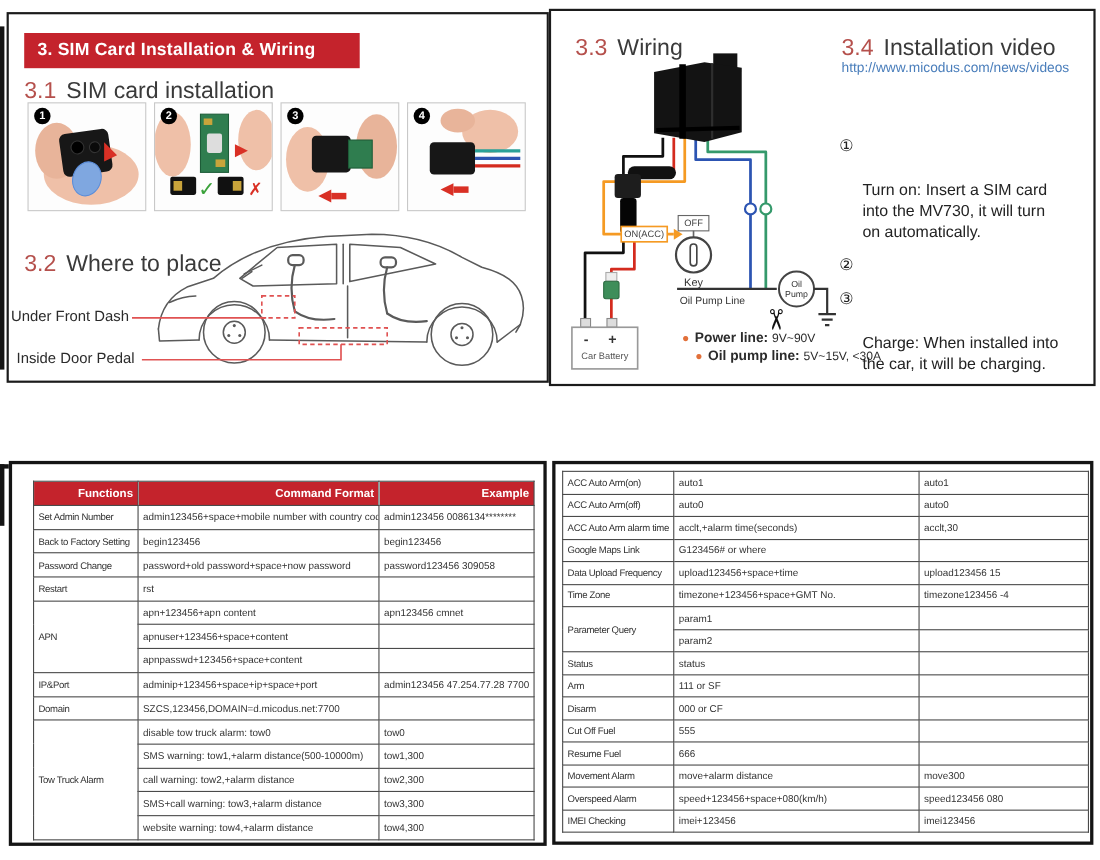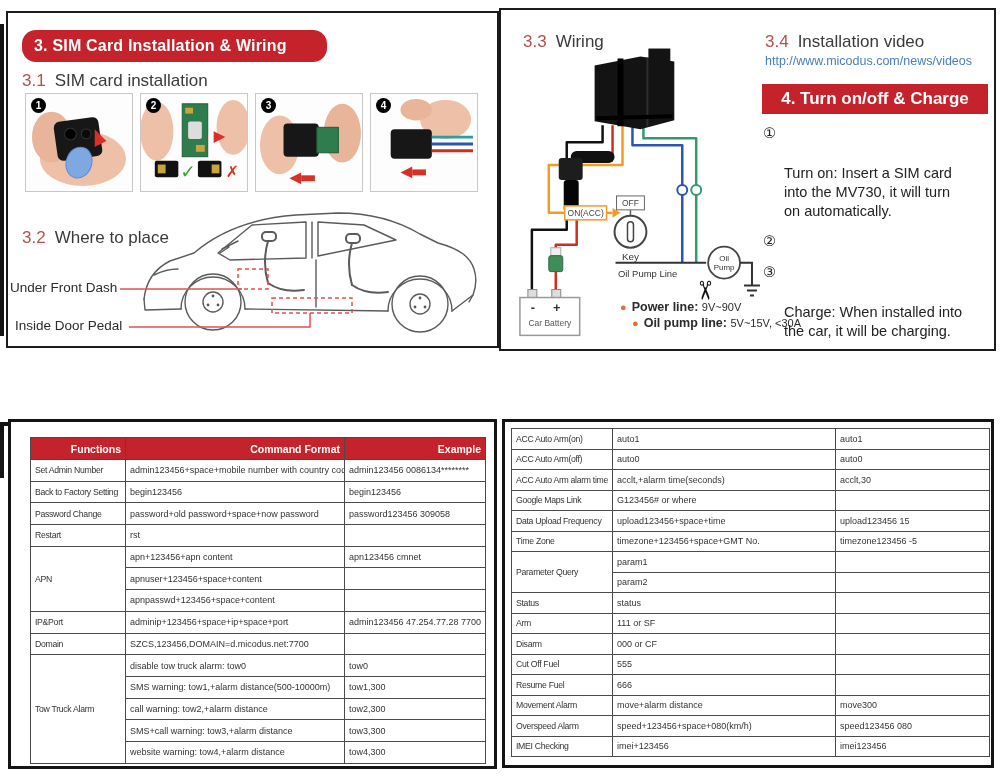--- a/index.html
+++ b/index.html
@@ -5,21 +5,21 @@
   html,body{margin:0;padding:0;background:#fff;}
   .page{position:relative;width:1000px;height:782px;background:#fff;overflow:hidden;
         font-family:"Liberation Sans","DejaVu Sans",sans-serif;color:#333;}
   .panel{position:absolute;background:#fff;box-sizing:border-box;}
   .panel.thin{border:2px solid #1b1b1b;}
   .panel.thick{border:3px solid #141414;}
   .edge-mark{position:absolute;background:#141414;}
   .banner{position:absolute;background:#C4232C;color:#fff;font-weight:bold;box-sizing:border-box;}
   .banner.b3{font-size:16px;line-height:32px;padding-left:12px;letter-spacing:.2px;}
   .banner.b4{font-size:17px;line-height:30px;text-align:center;}
-  .sec{position:absolute;font-size:17px;color:#3a3a3a;white-space:nowrap;}
+  .sec{position:absolute;font-size:21px;color:#3a3a3a;white-space:nowrap;}
   .sec .num{color:#B5504C;margin-right:9px;}
   .place-label{position:absolute;font-size:13.5px;color:#2b2b2b;white-space:nowrap;}
   .url{position:absolute;font-size:12.5px;color:#4A7EBB;text-decoration:none;white-space:nowrap;}
   .steps{position:absolute;width:230px;}
   .step{display:flex;gap:5px;font-size:14.5px;line-height:1.32;color:#222;margin-bottom:11px;}
   .step .snum{flex:0 0 16px;}
   .step .stext{white-space:pre-line;margin-top:40px;}
   .photo{position:relative;width:108px;height:99px;border:1px solid #c8c8c8;background:#fdfdfd;box-sizing:border-box;}
   .photo-row{position:absolute;display:flex;gap:7px;}
   .badge{position:absolute;left:5px;top:4px;width:15px;height:15px;border-radius:50%;background:#000;
@@ -44,21 +44,21 @@
 <body>
 
 <div class="page">
 
   <div class="edge-mark" style="left:0;top:24;width:4px;height:312px;top:24px;"></div>
   <div class="edge-mark" style="left:0;top:422px;width:4px;height:56px;"></div>
   <div class="edge-mark" style="left:0;top:422px;width:10px;height:4px;"></div>
 
   <section class="panel thin" style="left:6px;top:11px;width:493px;height:337px;">
 
-    <div class="banner b3" style="left:14px;top:17px;width:305px;height:32px;border-radius:14px;">3. SIM Card Installation &amp; Wiring</div>
+    <div class="banner b3" style="left:14px;top:17px;width:305px;height:32px;">3. SIM Card Installation &amp; Wiring</div>
 
     <div class="sec" style="left:14px;top:58px;">
       <span class="num">3.1</span><span>SIM card installation</span>
     </div>
 
     <div class="photo-row" style="left:17px;top:80px;">
 
       <div class="photo">
         <div class="badge">1</div>
         <svg class="abs-svg" viewBox="0 0 108 99">
@@ -253,21 +253,20 @@
     <div class="bullet-line" style="left:119px;top:306px;margin-left:12px;">
       <span class="dot">●</span><span class="blabel">Oil pump line:</span>
       <span class="bval">5V~15V, &lt;30A</span>
     </div>
 
     <div class="sec" style="left:264px;top:22px;">
       <span class="num">3.4</span><span>Installation video</span>
     </div>
     <a class="url" href="#" style="left:264px;top:44px;">http://www.micodus.com/news/videos</a>
 
-    <div class="banner b4" style="left:261px;top:74px;width:226px;height:30px;">4. Turn on/off &amp; Charge</div>
 
     <div class="steps" style="left:262px;top:114px;">
       <div class="step">
         <span class="snum">①</span>
         <span class="stext">Turn on: Insert a SIM card
 into the MV730, it will turn
 on automatically.</span>
       </div>
       <div class="step">
         <span class="snum">②</span>
@@ -392,21 +391,21 @@
             <td></td>
           </tr>
           <tr>
             <td rowspan="1" class="fn-cell">Data Upload Frequency</td>
             <td>upload123456+space+time</td>
             <td>upload123456 15</td>
           </tr>
           <tr>
             <td rowspan="1" class="fn-cell">Time Zone</td>
             <td>timezone+123456+space+GMT No.</td>
-            <td>timezone123456 -5</td>
+            <td>timezone123456 -4</td>
           </tr>
           <tr>
             <td rowspan="2" class="fn-cell">Parameter Query</td>
             <td>param1</td>
             <td></td>
           </tr>
           <tr>
             <td>param2</td>
             <td></td>
           </tr>

